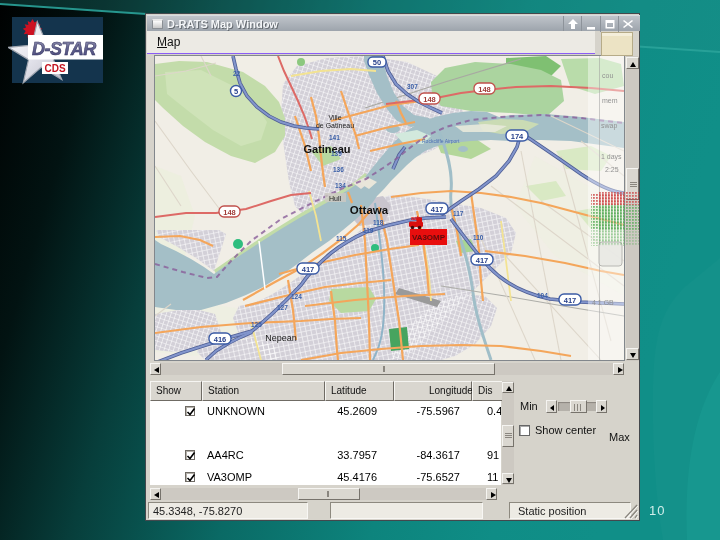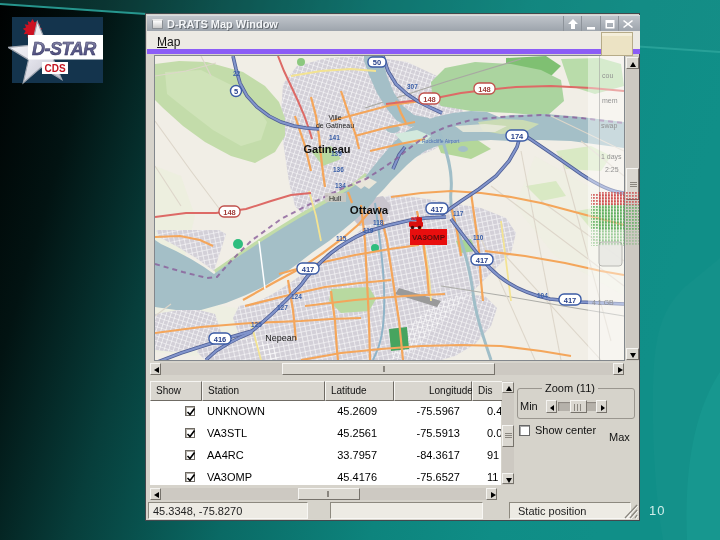--- a/index.html
+++ b/index.html
@@ -6,21 +6,21 @@
 *{box-sizing:border-box;font-family:"Liberation Sans",sans-serif;}
 #bg{position:absolute;left:0;top:0;width:720px;height:540px;}
 #pagenum{position:absolute;left:649px;top:503px;color:#cfeeea;font-size:13px;letter-spacing:1px;}
 #logo{position:absolute;left:8px;top:12px;width:102px;height:80px;}
 #win{position:absolute;left:145px;top:13px;width:495px;height:508px;background:#d6d3cb;border:1px solid #43484d;}
 #titlebar{position:absolute;left:1px;top:1px;width:493px;height:16px;background:linear-gradient(#bfc4ca,#9da4ac);border-top:1px solid #d7dbe0;}
 #title{position:absolute;left:20px;top:2px;width:400px;text-align:left;font-size:11px;font-weight:bold;color:#f4f6f8;text-shadow:1px 1px 0 #63696f;}
 #wicon{position:absolute;left:5px;top:3px;width:11px;height:10px;background:linear-gradient(#fdfdfd,#c9c9c9);border:1px solid #8a8f94;border-top:2px solid #e8e8e8;}
 .tbtn{position:absolute;top:0px;height:16px;width:18px;border-left:1px solid #8d939a;}
 .tbtn svg{position:absolute;left:3px;top:2px;}
-#menubar{position:absolute;left:1px;top:17px;width:493px;height:23px;background:#eceae4;border-bottom:5px solid #8b5cf6;}
+#menubar{position:absolute;left:1px;top:17px;width:448px;height:23px;background:#eceae4;border-bottom:1px solid #8b5cf6;}
 #menumap{position:absolute;left:10px;top:4px;font-size:12px;color:#111;}
 #menumap u{text-decoration:underline;}
 #mapframe{position:absolute;left:8px;top:41px;width:471px;height:306px;border:1px solid #82878c;background:#f1eee6;}
 #vscroll{position:absolute;left:480px;top:42px;width:13px;height:305px;background:#cdc9c2;}
 #hscroll{position:absolute;left:4px;top:349px;width:474px;height:12px;background:#cdc9c2;}
 .sbtn{position:absolute;background:#dad7d0;border:1px solid;border-color:#f5f4f1 #77736c #77736c #f5f4f1;}
 .thumb{position:absolute;background:#dad7d0;border:1px solid;border-color:#f5f4f1 #77736c #77736c #f5f4f1;}
 .arr{width:0;height:0;position:absolute;}
 
 #thead{position:absolute;left:4px;top:367px;width:363px;height:20px;background:#d9d6cf;}
@@ -392,31 +392,20 @@
         <span class="cb">
           <svg width="10" height="10" viewBox="0 0 10 10">
             <path d="M1.5 5 L4 7.5 L8.5 1.5" stroke="#000" stroke-width="1.6" fill="none"></path>
           </svg>
         </span>
         <span class="st">UNKNOWN</span>
         <span class="lat">45.2609</span>
         <span class="lon">-75.5967</span>
         <span class="dst">0.4</span>
       </div>
-      <div class="trow" style="top: 22px;">
-        <span class="cb">
-          <svg width="10" height="10" viewBox="0 0 10 10">
-            <path d="M1.5 5 L4 7.5 L8.5 1.5" stroke="#000" stroke-width="1.6" fill="none"></path>
-          </svg>
-        </span>
-        <span class="st">VA3STL</span>
-        <span class="lat">45.2561</span>
-        <span class="lon">-75.5913</span>
-        <span class="dst">0.0</span>
-      </div>
       <div class="trow" style="top: 44px;">
         <span class="cb">
           <svg width="10" height="10" viewBox="0 0 10 10">
             <path d="M1.5 5 L4 7.5 L8.5 1.5" stroke="#000" stroke-width="1.6" fill="none"></path>
           </svg>
         </span>
         <span class="st">AA4RC</span>
         <span class="lat">33.7957</span>
         <span class="lon">-84.3617</span>
         <span class="dst">91</span>
@@ -450,23 +439,20 @@
   <div class="sbtn" style="left:0px;top:0px;width:11px;height:12px;">
         <i class="arr" style="left:3px;top:3px;border-top:3.5px solid transparent;border-bottom:3.5px solid transparent;border-right:5px solid #000;"></i>
       </div>
   <div class="sbtn" style="left:336px;top:0px;width:11px;height:12px;">
         <i class="arr" style="left:4px;top:3px;border-top:3.5px solid transparent;border-bottom:3.5px solid transparent;border-left:5px solid #000;"></i>
       </div>
   <div class="thumb" style="left:148px;top:0px;width:62px;height:12px;">
         <span style="position:absolute;left:28px;top:2px;width:1px;height:6px;border-left:1px solid #8a867f;border-right:1px solid #8a867f;"></span>
       </div>
  </div>
- <div id="zframe">
-      <div id="zlabel">Zoom (11)</div>
-    </div>
  <div id="zrow">
   <span id="zmin">Min</span>
   <div class="sbtn" style="left:28px;top:0px;width:11px;height:13px;">
         <i class="arr" style="left:3px;top:3.5px;border-top:3px solid transparent;border-bottom:3px solid transparent;border-right:4.5px solid #000;"></i>
       </div>
   <div id="ztrack"></div>
   <div id="zthumb">
         <span style="position:absolute;left:3px;top:3px;width:1px;height:7px;border-left:1px solid #8a867f;"></span>
         <span style="position:absolute;left:6px;top:3px;width:1px;height:7px;border-left:1px solid #8a867f;"></span>
         <span style="position:absolute;left:9px;top:3px;width:1px;height:7px;border-left:1px solid #8a867f;"></span>

